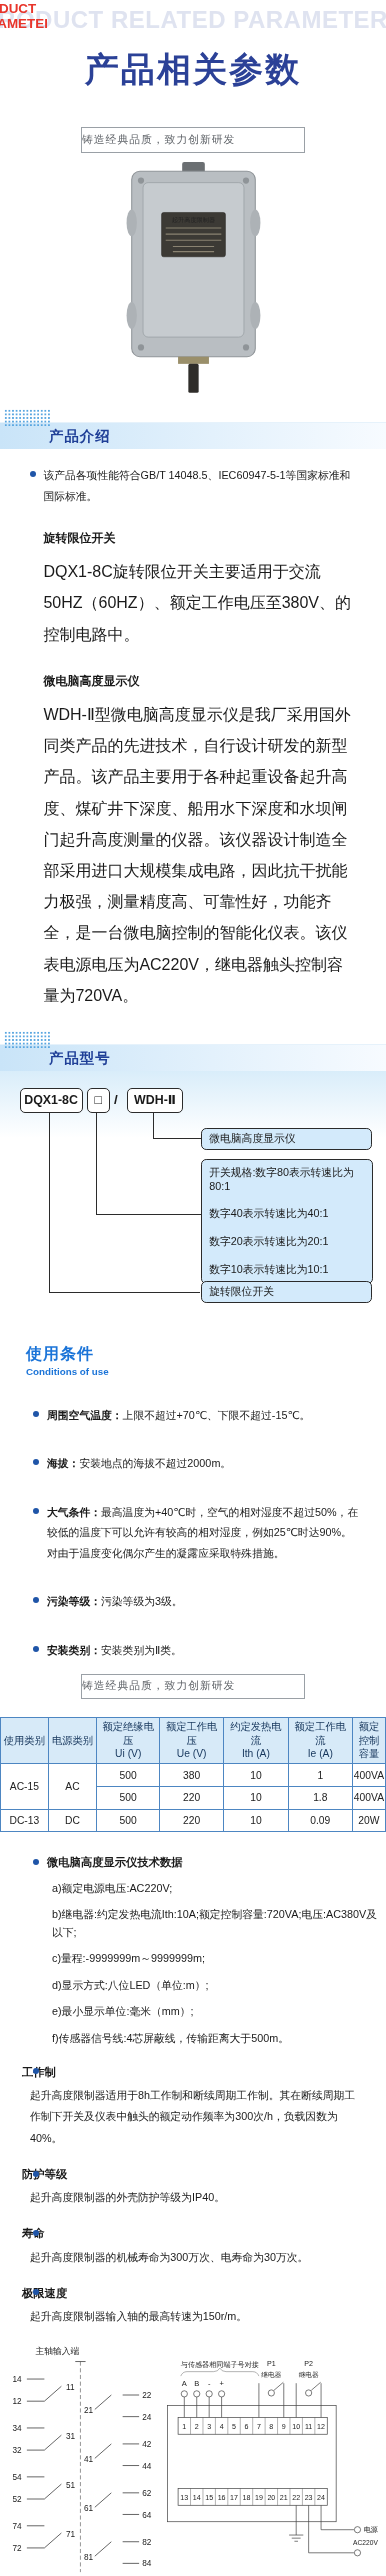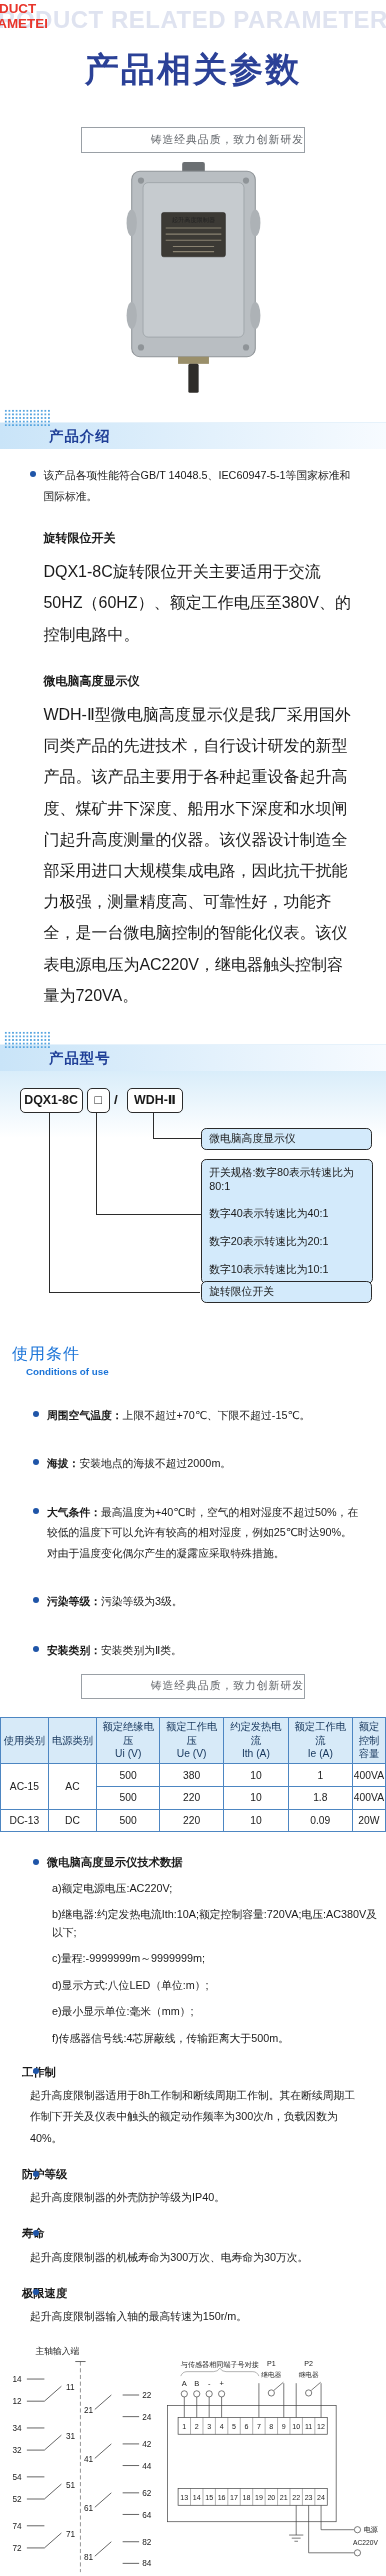--- a/index.html
+++ b/index.html
@@ -13,21 +13,21 @@
   .hero1{padding-top:47px;height:67px;}
   .hero1 .wm{top:6.2px;font-size:24px;}
   .hero1 .big{font-size:34px;letter-spacing:2.1px;}
   .hero2{margin-top:40px;height:46px;}
   .hero2 .wm{top:0px;font-size:20.6px;}
   .hero2 .big{font-size:29px;letter-spacing:1.5px;}
   .corner-wm{position:absolute;top:2.1px;left:0;width:77px;height:30px;overflow:hidden;
              color:#e8352b;font-weight:bold;font-size:13.4px;line-height:14.4px;z-index:2;
              transform:translateX(-30px);white-space:normal;}
   .tagline{width:222px;margin:13.4px auto 0;border:0.5px solid #9aa0a6;color:#5f6368;
-           font-size:10.8px;text-align:right;padding:4.6px 0;letter-spacing:1px;background:#fff;}
+           font-size:10.8px;text-align:left;padding:4.6px 0;letter-spacing:1px;background:#fff;}
   
   .banner{margin-top:54px;height:39px;width:346px;
           background:linear-gradient(180deg,#ee4134,#cf1f16);
           clip-path:polygon(0 0,331px 0,346px 100%,0 100%);
           display:flex;align-items:center;}
   .banner span{color:#fff;font-weight:bold;font-size:17px;letter-spacing:1px;padding-left:33px;}
   
   .photo{width:155px;margin:8.2px auto 0;display:block;}
   
   .bandwrap{position:relative;margin-top:19.6px;}
@@ -45,21 +45,21 @@
   .para{font-size:16px;line-height:1.95;padding-left:13.4px;}
   
   .model{position:relative;height:242px;background:linear-gradient(180deg,#d9edfa 0,#ffffff 67px);}
   .mbox{position:absolute;border:1px solid #2b2b2b;border-radius:5px;background:#fff;
         font-weight:bold;font-size:12.4px;text-align:center;line-height:23px;height:23px;}
   .callout{position:absolute;border:1px solid #2b2b2b;border-radius:5.2px;background:#d3eafb;
            font-size:10.8px;padding:3.1px 7.2px;}
   .mline{position:absolute;background:#2b2b2b;}
   .mslash{position:absolute;font-size:13.4px;font-weight:bold;}
   
-  .cond-title{color:#1b74d8;font-weight:normal;font-size:16px;padding-left:12px;margin-top:31px;letter-spacing:1px;}
+  .cond-title{color:#1b74d8;font-weight:bold;font-size:16px;padding-left:26px;margin-top:31px;letter-spacing:1px;}
   .cond-sub{color:#1b74d8;font-weight:bold;font-size:9.8px;padding-left:26px;margin-top:1px;}
   .cond-item{position:relative;font-size:10.8px;line-height:1.9;margin-top:28px;padding:0 27px 0 47px;}
   .cond-item .dot{position:absolute;left:33px;top:5.7px;width:6.2px;height:6.2px;border-radius:50%;background:#1f55a8;}
   .cond-item b{font-weight:bold;}
   
   table.spec{border-collapse:collapse;width:386px;margin-top:17.5px;font-size:10.3px;}
   table.spec th,table.spec td{border:0.5px solid #4d86c2;text-align:center;padding:2.1px 1px;}
   table.spec th{background:#d7eaf8;color:#16365c;font-weight:normal;height:30px;}
   table.spec td{height:17.5px;color:#222;}
   table.spec .hl{display:block;line-height:1.35;}

